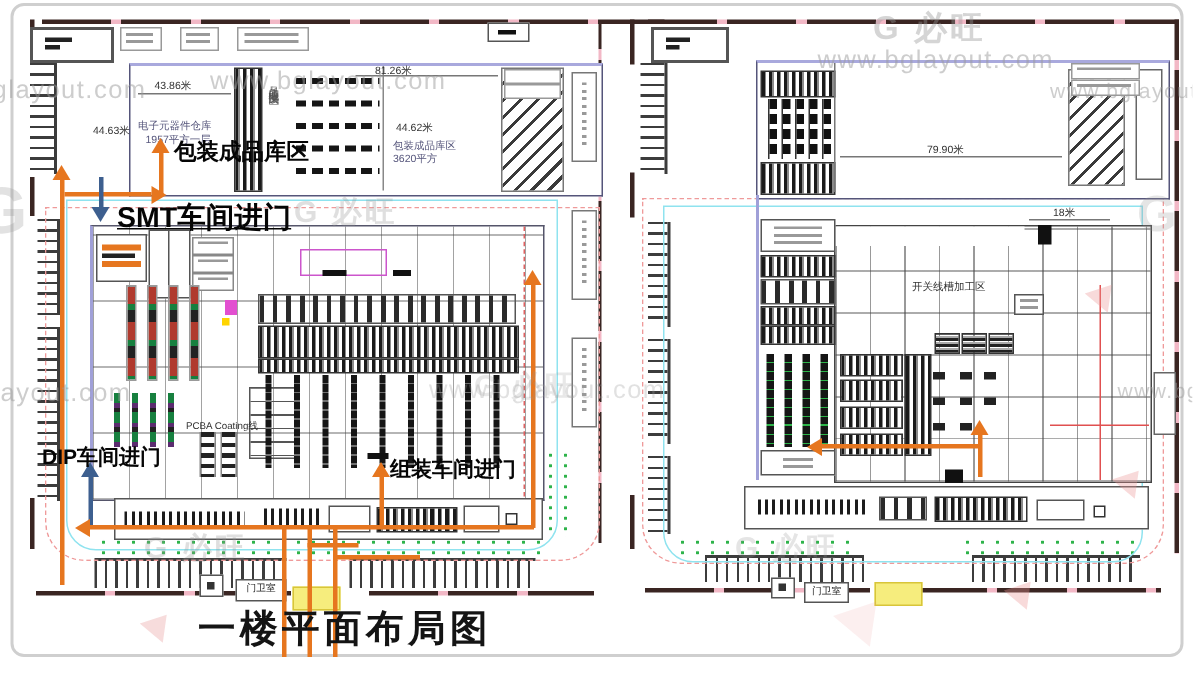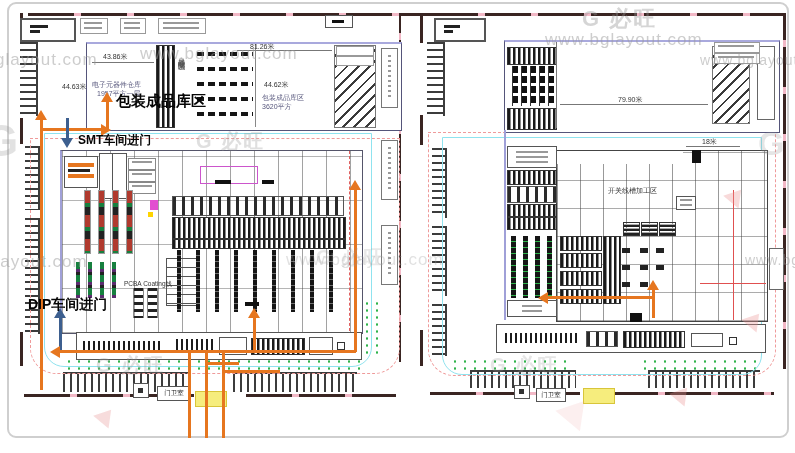--- a/index.html
+++ b/index.html
@@ -223,23 +223,25 @@
   <div class="abs ah ahu blue" style="left:54px;top:308px;"></div>
   <div class="abs rt" style="left:60px;top:350px;width:296px;height:3px;"></div>
   <div class="abs ah ahl" style="left:50px;top:346px;"></div>
   <div class="abs rt" style="left:188px;top:352px;width:3px;height:86px;"></div>
   <div class="abs rt" style="left:205px;top:352px;width:3px;height:86px;"></div>
   <div class="abs rt" style="left:222px;top:352px;width:3px;height:86px;"></div>
   <div class="abs rt" style="left:205px;top:362px;width:34px;height:3px;"></div>
   <div class="abs rt" style="left:222px;top:370px;width:58px;height:3px;"></div>
 
   <div class="abs lbl" style="left:116px;top:92px;font-size:15px;">包装成品库区</div>
-  <div class="abs lbl" style="left:78px;top:132px;font-size:12px;">SMT车间进门</div>
+  <div class="abs lbl" style="left:78px;top:132px;font-size:19px;text-decoration:underline;">SMT车间进门</div>
   <div class="abs lbl" style="left:28px;top:296px;font-size:14px;">DIP车间进门</div>
-
+  <div class="abs lbl" style="left:260px;top:304px;font-size:14px;">组装车间进门</div>
+
+  <div class="abs cap" style="left:110px;top:402px;width:240px;">一楼平面布局图</div>
 
   <div class="abs redrect" style="left:428px;top:132px;width:346px;height:242px;"></div>
   <div class="abs cyanrect" style="left:442px;top:137px;width:318px;height:236px;"></div>
 
   <div class="abs wallh" style="left:432px;top:13px;width:354px;height:3px;"></div>
   <div class="abs wall" style="left:420px;top:13px;width:3px;height:30px;"></div>
   <div class="abs wall" style="left:420px;top:115px;width:3px;height:30px;"></div>
   <div class="abs wall" style="left:420px;top:330px;width:3px;height:36px;"></div>
   <div class="abs wallv" style="left:783px;top:13px;width:3px;height:356px;"></div>
   <div class="abs wallh" style="left:430px;top:392px;width:150px;height:3px;"></div>

